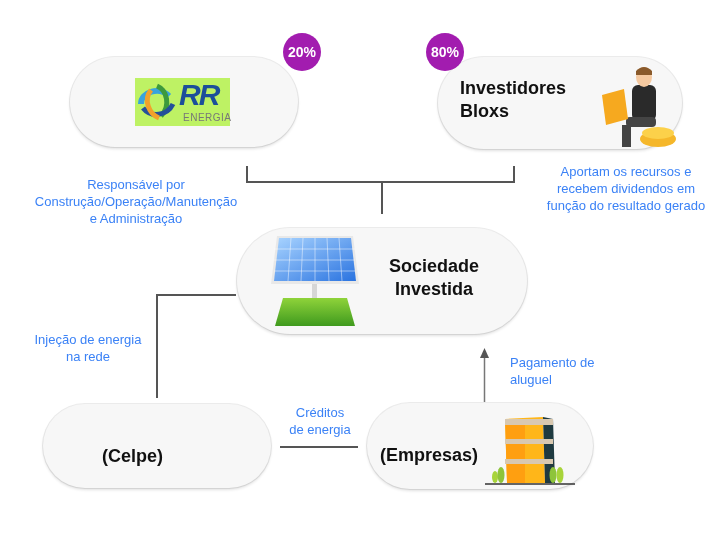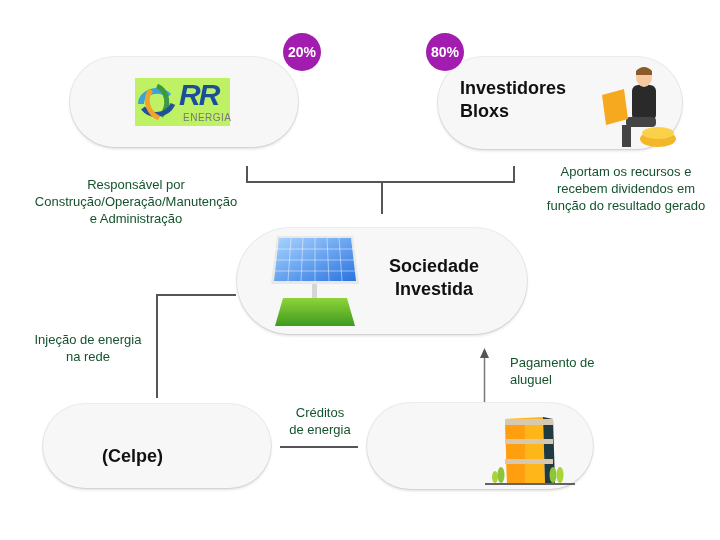--- a/index.html
+++ b/index.html
@@ -3,21 +3,21 @@
 <meta charset="utf-8">
 <style>
   html, body { margin:0; padding:0; }
   body { width:720px; height:540px; background:#ffffff; position:relative; overflow:hidden;
          font-family:"Liberation Sans", sans-serif; color:#111; }
   .pill { position:absolute; background:#f7f7f7; border-radius:48px;
           box-shadow:0 2px 3px rgba(0,0,0,0.12), 0 0 0 1px #ececec; }
   .badge { position:absolute; width:38px; height:38px; border-radius:50%; background:#a21caf;
            color:#fff; font-weight:bold; font-size:14px; display:flex; align-items:center; justify-content:center; }
   .title { position:absolute; font-weight:bold; font-size:18px; line-height:23px; color:#111; }
-  .label { position:absolute; font-size:13px; line-height:17px; color:#14532d; text-align:center; }
+  .label { position:absolute; font-size:13px; line-height:17px; color:#3b82f6; text-align:center; }
   .line { position:absolute; background:#555; }
   svg { position:absolute; overflow:visible; }
 </style>
 </head>
 <body>
 
 <div class="line" style="left:246px;top:166px;width:2px;height:17px;"></div>
 <div class="line" style="left:246px;top:181px;width:269px;height:2px;"></div>
 <div class="line" style="left:513px;top:166px;width:2px;height:17px;"></div>
 <div class="line" style="left:381px;top:181px;width:2px;height:33px;"></div>
@@ -112,20 +112,21 @@
 <div class="label" style="left:280px;top:404px;width:80px;">
   <div>Créditos</div>
   <div>de energia</div>
 </div>
 
 <div class="pill" style="left:43px;top:404px;width:228px;height:84px;border-radius:44px;">
   <div class="title" style="left:59px;top:41px;">(Celpe)</div>
 </div>
 
 <div class="pill" style="left:367px;top:403px;width:226px;height:86px;border-radius:44px;">
+  <div class="title" style="left:13px;top:41px;">(Empresas)</div>
   <svg style="left:118px;top:8px;" width="90" height="76" viewBox="0 0 90 76">
     <polygon points="20,8 58,6 60,72 22,72" fill="#ffb619"></polygon>
     <polygon points="58,6 68,8 70,72 60,72" fill="#1f3a40"></polygon>
     <polygon points="20,8 40,8 40,72 22,72" fill="#ff9f10"></polygon>
     <rect x="20" y="8" width="48" height="6" fill="#d8c8b0"></rect>
     <rect x="20" y="28" width="48" height="5" fill="#d8c8b0"></rect>
     <rect x="20" y="48" width="48" height="5" fill="#d8c8b0"></rect>
     <ellipse cx="10" cy="66" rx="3" ry="6" fill="#a8d43a"></ellipse>
     <ellipse cx="16" cy="64" rx="3.5" ry="8" fill="#8ec43a"></ellipse>
     <ellipse cx="68" cy="64" rx="3.5" ry="8" fill="#8ec43a"></ellipse>

